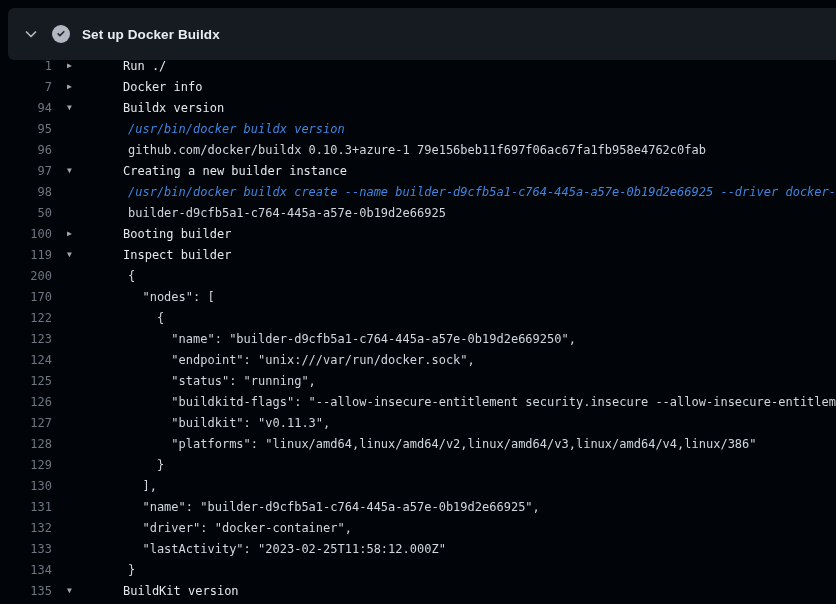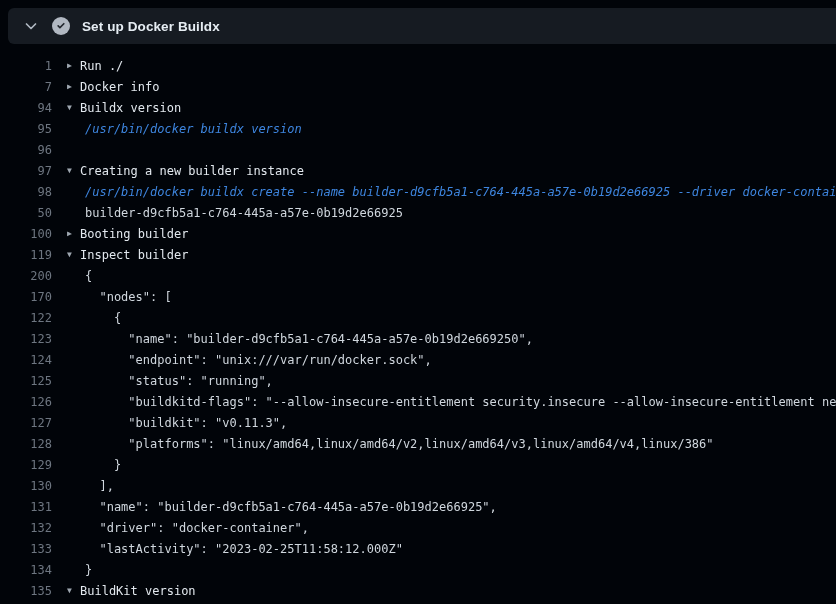--- a/index.html
+++ b/index.html
@@ -6,21 +6,21 @@
   html, body { width: 836px; height: 604px; overflow: hidden; }
   body {
     background: #010409;
     font-family: "Liberation Sans", sans-serif;
   }
 
   
   .step-header {
     position: absolute;
     top: 8px; left: 8px; right: 0;
-    height: 36px;
+    height: 52px;
     background: #161b22;
     border-radius: 6px 0 0 6px;
     display: flex;
     align-items: center;
     padding: 0 8px 0 10px;
     cursor: pointer;
   }
   .chev-btn {
     width: 26px; height: 26px;
     display: flex; align-items: center; justify-content: center;
@@ -56,21 +56,21 @@
     cursor: pointer;
     user-select: none;
   }
   .row .arrow {
     flex: 0 0 28px;
     padding-left: 15px;
     font-size: 8px;
     color: #9ea7b0;
     line-height: 1;
   }
-  .row .text { color: #d0d7de; }
+  .row .text { color: #d0d7de; margin-left: 43px; }
   .row.group { cursor: pointer; }
   .row.group .text { color: #e2e8ee; }
   .row.command .text { color: #3e86e0; font-style: italic; }
   .row.output .text, .row.command .text { padding-left: 5px; }
 </style>
 </head>
 <body>
 
 <div class="step-header">
   <button class="chev-btn">
@@ -104,20 +104,21 @@
     <span class="text">Buildx version</span>
   </div>
     <div class="row command">
     <span class="num">95</span>
     <span class="arrow"></span>
     <span class="text">/usr/bin/docker buildx version</span>
   </div>
     <div class="row output">
     <span class="num">96</span>
     <span class="arrow"></span>
+    <span class="text">github.com/docker/buildx 0.10.3+azure-1 79e156beb11f697f06ac67fa1fb958e4762c0fab</span>
   </div>
     <div class="row group">
     <span class="num">97</span>
     <span class="arrow">▼</span>
     <span class="text">Creating a new builder instance</span>
   </div>
     <div class="row command">
     <span class="num">98</span>
     <span class="arrow"></span>
     <span class="text">/usr/bin/docker buildx create --name builder-d9cfb5a1-c764-445a-a57e-0b19d2e66925 --driver docker-container</span>

